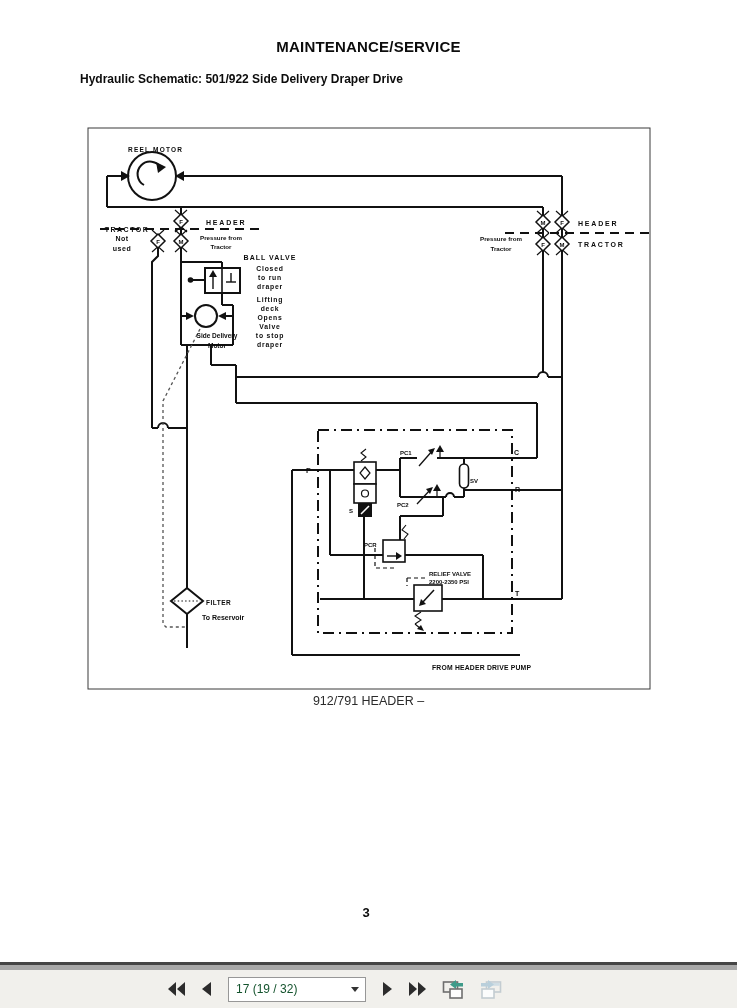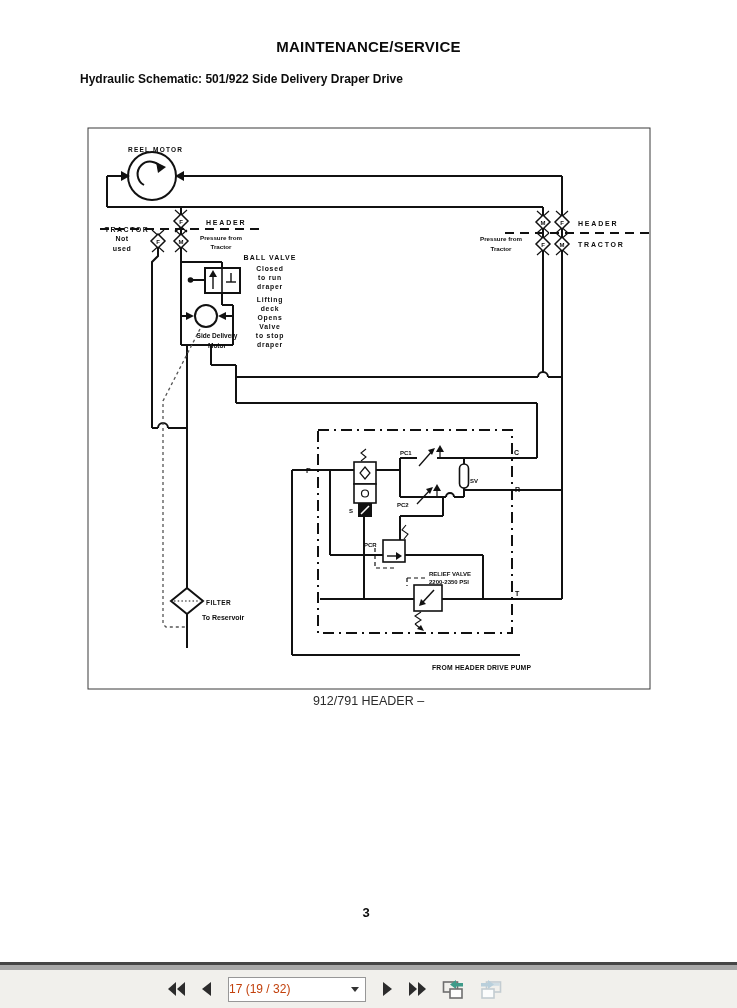--- a/index.html
+++ b/index.html
@@ -16,21 +16,21 @@
   .schematic-svg{position:absolute;left:0;top:0;}
   
   .statusbar{position:absolute;left:0;bottom:0;width:737px;}
   .bar-edge{height:3px;background:#454545;}
   .bar-strip{height:5px;background:#a8a8a8;}
   .bar-body{height:38px;background:#f1f0ec;display:flex;align-items:center;padding-left:162px;box-sizing:border-box;}
   .nav-btn{border:none;background:transparent;padding:0;margin:0 3px;width:24px;height:22px;
            display:flex;align-items:center;justify-content:center;cursor:pointer;}
   .page-combo{width:136px;height:23px;background:#fff;border:1px solid #979797;margin:0 6px;
               display:flex;align-items:center;justify-content:space-between;cursor:pointer;}
-  .page-combo span{font-size:12px;color:#c2410c;white-space:nowrap;}
+  .page-combo span{font-size:12px;padding-left:7px;color:#14532d;white-space:nowrap;}
   .combo-caret{padding-right:6px;display:flex;align-items:center;}
   .view-btn{border:none;background:transparent;padding:0;margin:0 4px;width:28px;height:24px;
             display:flex;align-items:center;justify-content:center;cursor:pointer;}
 </style>
 </head>
 <body>
 
 <div class="doc-title">MAINTENANCE/SERVICE</div>
 <div class="doc-subtitle">Hydraulic Schematic: 501/922 Side Delivery Draper Drive</div>
 

